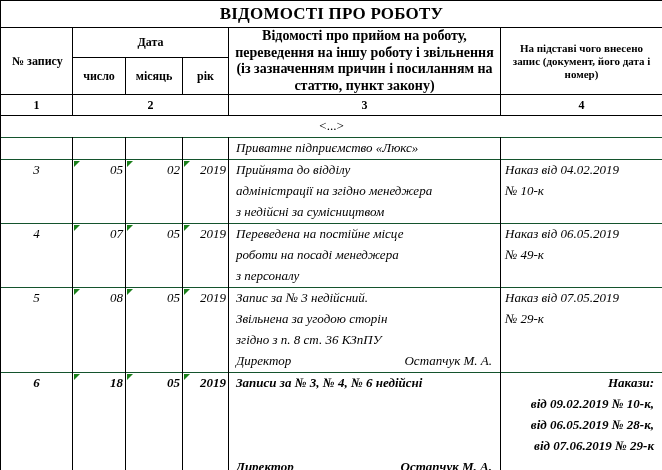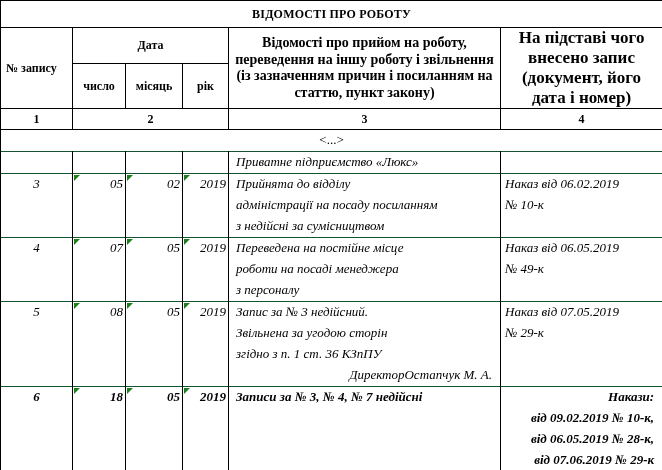--- a/index.html
+++ b/index.html
@@ -11,26 +11,26 @@
   table.record-table{
     border-collapse:collapse;table-layout:fixed;
     width:662px;border:1.5px solid #000;
   }
   th,td{
     border-left:1px solid #000;border-right:1px solid #000;
     padding:0 2px;overflow:hidden;vertical-align:middle;
   }
   thead th{border:1px solid #000;font-weight:bold;}
   th.title{
-    font-size:12px;height:26px;text-align:center;letter-spacing:.2px;
+    font-size:17px;height:26px;text-align:center;letter-spacing:.2px;
   }
   .hcell{font-size:12px;text-align:center;line-height:1.18;}
-  .num-h{text-align:left;padding-left:5px;}
+  .num-h{text-align:left;padding-left:11px;}
   .info-h{font-size:14px;padding:0 4px;}
-  .basis-h{font-size:17px;padding:0 4px;}
+  .basis-h{font-size:11px;padding:0 4px;}
   thead tr.group-row th{height:27px;}
   thead tr.date-sub th{height:34px;font-family:Liberation Serif, serif;}
   thead tr.numbering-row th{height:20px;}
   tbody td{
     height:21px;font-size:13px;font-style:italic;
     border-top:none;border-bottom:none;line-height:1.15;
   }
   tbody tr{height:21px;}
   tbody tr.block-start td{border-top:1px solid #14532d;}
   tbody tr.bold td{font-weight:bold;}
@@ -38,21 +38,21 @@
   td.c-info{padding-left:7px;}
   td.c-basis{padding-left:4px;}
   td.c-basis.right{text-align:right;padding-right:8px;}
   td.center-cell{text-align:center;font-style:normal;font-size:13px;}
   td.tri{position:relative;text-align:right;}
   td.tri::before{
     content:"";position:absolute;top:1px;left:1px;width:0;height:0;
     border-top:6px solid var(--tri,#1a7f1a);
     border-right:6px solid transparent;
   }
-  .sig{display:flex;justify-content:flex-end;padding-right:6px;}
+  .sig{display:flex;justify-content:space-between;padding-right:6px;}
 </style>
 </head>
 <body>
 
 <div class="page">
   <table class="record-table">
     <colgroup>
       <col style="width:72px">
       <col style="width:53px">
       <col style="width:57px">
@@ -93,28 +93,28 @@
           <td class="c-date"></td>
           <td class="c-info">Приватне підприємство «Люкс»</td>
           <td class="c-basis"></td>
         </tr>
         <tr class="block-start">
           <td class="c-num">3</td>
           <td class="c-date tri">05</td>
           <td class="c-date tri">02</td>
           <td class="c-date tri">2019</td>
           <td class="c-info">Прийнята до відділу</td>
-          <td class="c-basis">Наказ від 06.02.2019</td>
-        </tr>
-        <tr class="">
-          <td class="c-num"></td>
-          <td class="c-date"></td>
-          <td class="c-date"></td>
-          <td class="c-date"></td>
-          <td class="c-info">адміністрації на посаду посиланням</td>
+          <td class="c-basis">Наказ від 04.02.2019</td>
+        </tr>
+        <tr class="">
+          <td class="c-num"></td>
+          <td class="c-date"></td>
+          <td class="c-date"></td>
+          <td class="c-date"></td>
+          <td class="c-info">адміністрації на згідно менеджера</td>
           <td class="c-basis">№ 10-к</td>
         </tr>
         <tr class="">
           <td class="c-num"></td>
           <td class="c-date"></td>
           <td class="c-date"></td>
           <td class="c-date"></td>
           <td class="c-info">з недійсні за сумісництвом</td>
           <td class="c-basis"></td>
         </tr>
@@ -156,42 +156,42 @@
           <td class="c-date"></td>
           <td class="c-date"></td>
           <td class="c-info">Звільнена за угодою сторін</td>
           <td class="c-basis">№ 29-к</td>
         </tr>
         <tr class="">
           <td class="c-num"></td>
           <td class="c-date"></td>
           <td class="c-date"></td>
           <td class="c-date"></td>
-          <td class="c-info">згідно з п. 1 ст. 36 КЗпПУ</td>
+          <td class="c-info">згідно з п. 8 ст. 36 КЗпПУ</td>
           <td class="c-basis"></td>
         </tr>
         <tr class="">
           <td class="c-num"></td>
           <td class="c-date"></td>
           <td class="c-date"></td>
           <td class="c-date"></td>
           <td class="c-info">
             <div class="sig">
               <span>Директор</span>
               <span>Остапчук М. А.</span>
             </div>
           </td>
           <td class="c-basis"></td>
         </tr>
         <tr class="block-start bold">
           <td class="c-num">6</td>
           <td class="c-date tri">18</td>
           <td class="c-date tri">05</td>
           <td class="c-date tri">2019</td>
-          <td class="c-info">Записи за № 3, № 4, № 7 недійсні</td>
+          <td class="c-info">Записи за № 3, № 4, № 6 недійсні</td>
           <td class="c-basis right">Накази:</td>
         </tr>
         <tr class="bold">
           <td class="c-num"></td>
           <td class="c-date"></td>
           <td class="c-date"></td>
           <td class="c-date"></td>
           <td class="c-info"></td>
           <td class="c-basis right">від 09.02.2019 № 10-к,</td>
         </tr>

